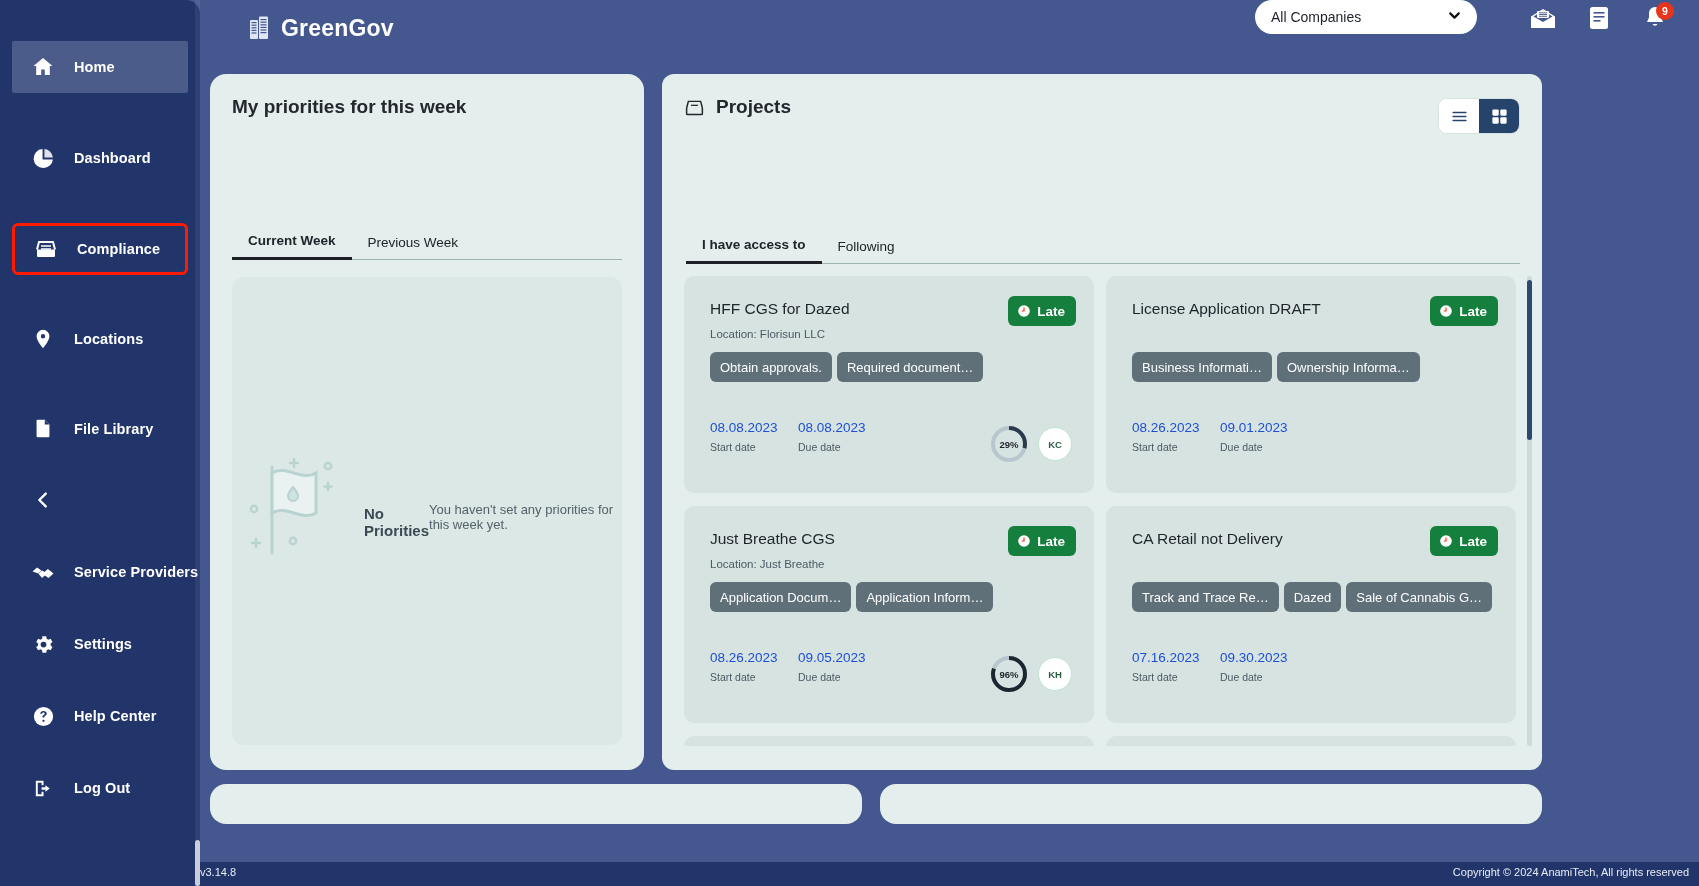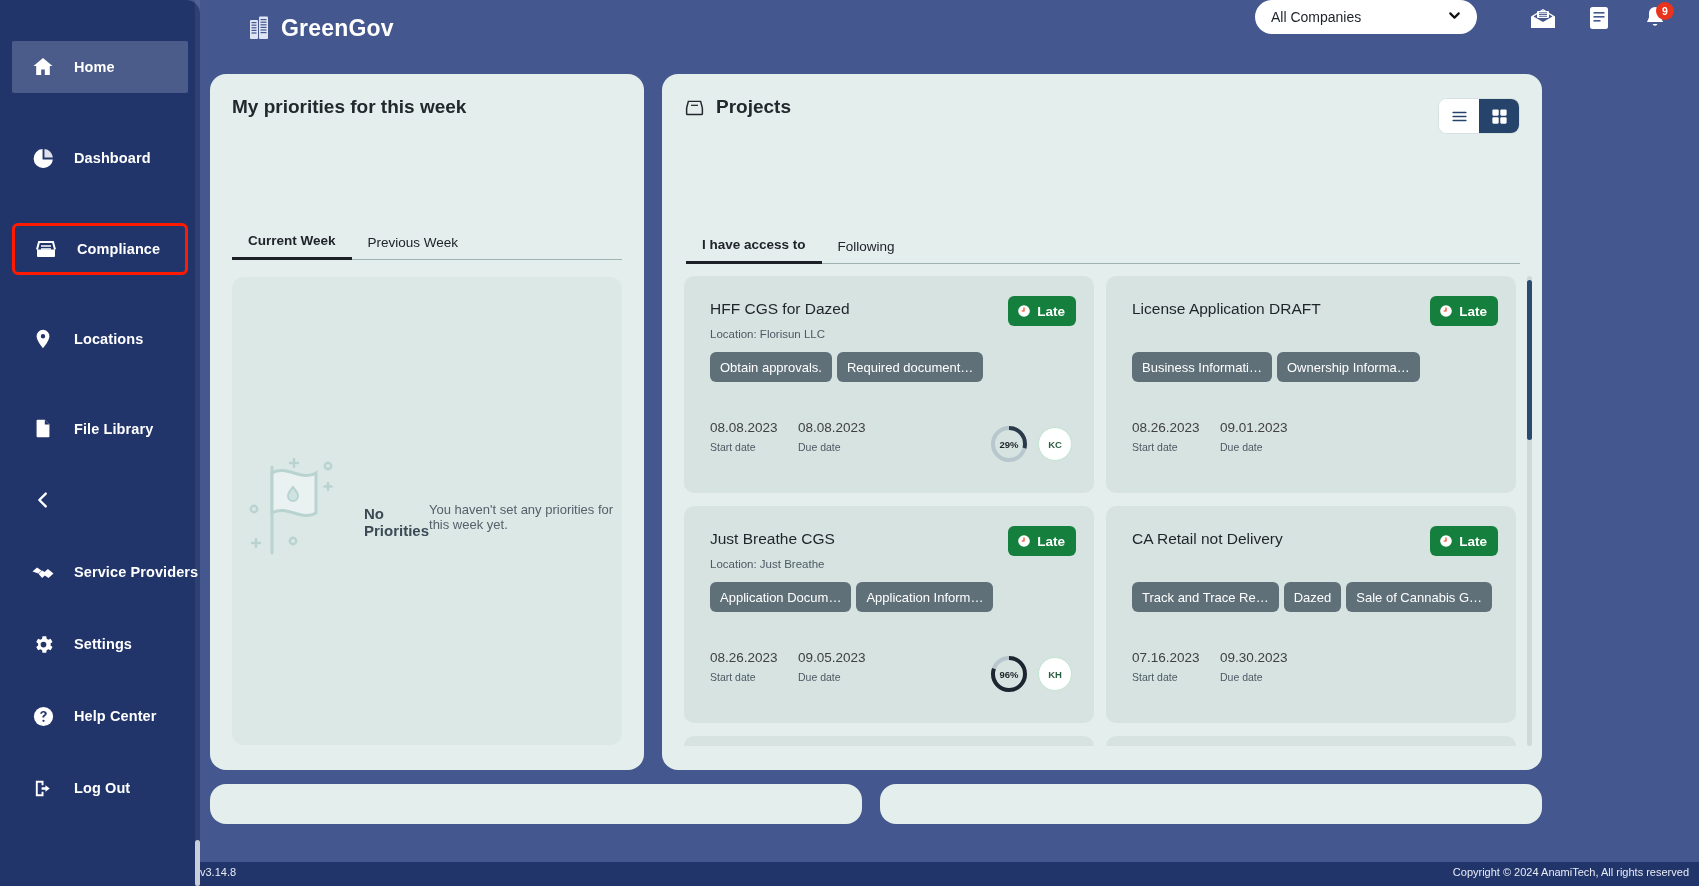--- a/index.html
+++ b/index.html
@@ -111,21 +111,21 @@
     padding: 0 4px;
   }
 
   
   .panel {
     position: absolute;
     background: #e4eeec;
     border-radius: 16px;
   }
   #priorities-panel { left: 210px; top: 74px; width: 434px; height: 696px; }
-  #projects-panel   { left: 662px; top: 74px; width: 880px; height: 696px; }
+  #projects-panel   { left: 662px; top: 74px; width: 880px; height: 696px; border-radius: 12px; }
 
   .panel-title {
     position: absolute; left: 22px; top: 22px;
     font-size: 19px; font-weight: bold; color: #23272e;
     display: flex; align-items: center;
   }
   .panel-title .t-ico { margin-right: 11px; display: flex; }
 
   .tabs {
     position: absolute; display: flex; align-items: flex-end;
@@ -221,21 +221,21 @@
     display: flex; align-items: center;
     padding: 0 10px; white-space: nowrap;
     max-width: 150px; overflow: hidden;
     cursor: pointer;
   }
   .dates {
     position: absolute; left: 26px; bottom: 40px;
     display: flex; gap: 10px;
   }
   .date-col { width: 78px; }
-  .date-val { font-size: 13.5px; color: #404040; }
+  .date-val { font-size: 13.5px; color: #1d4ed8; }
   .date-lbl { font-size: 10.5px; color: #4d5964; margin-top: 6px; }
   .meters {
     position: absolute; right: 22px; bottom: 30px;
     display: flex; align-items: center; gap: 10px;
   }
   .ring { position: relative; width: 38px; height: 38px; }
   .ring svg { display: block; transform: rotate(-90deg); }
   .ring-pct {
     position: absolute; inset: 0;
     display: flex; align-items: center; justify-content: center;

